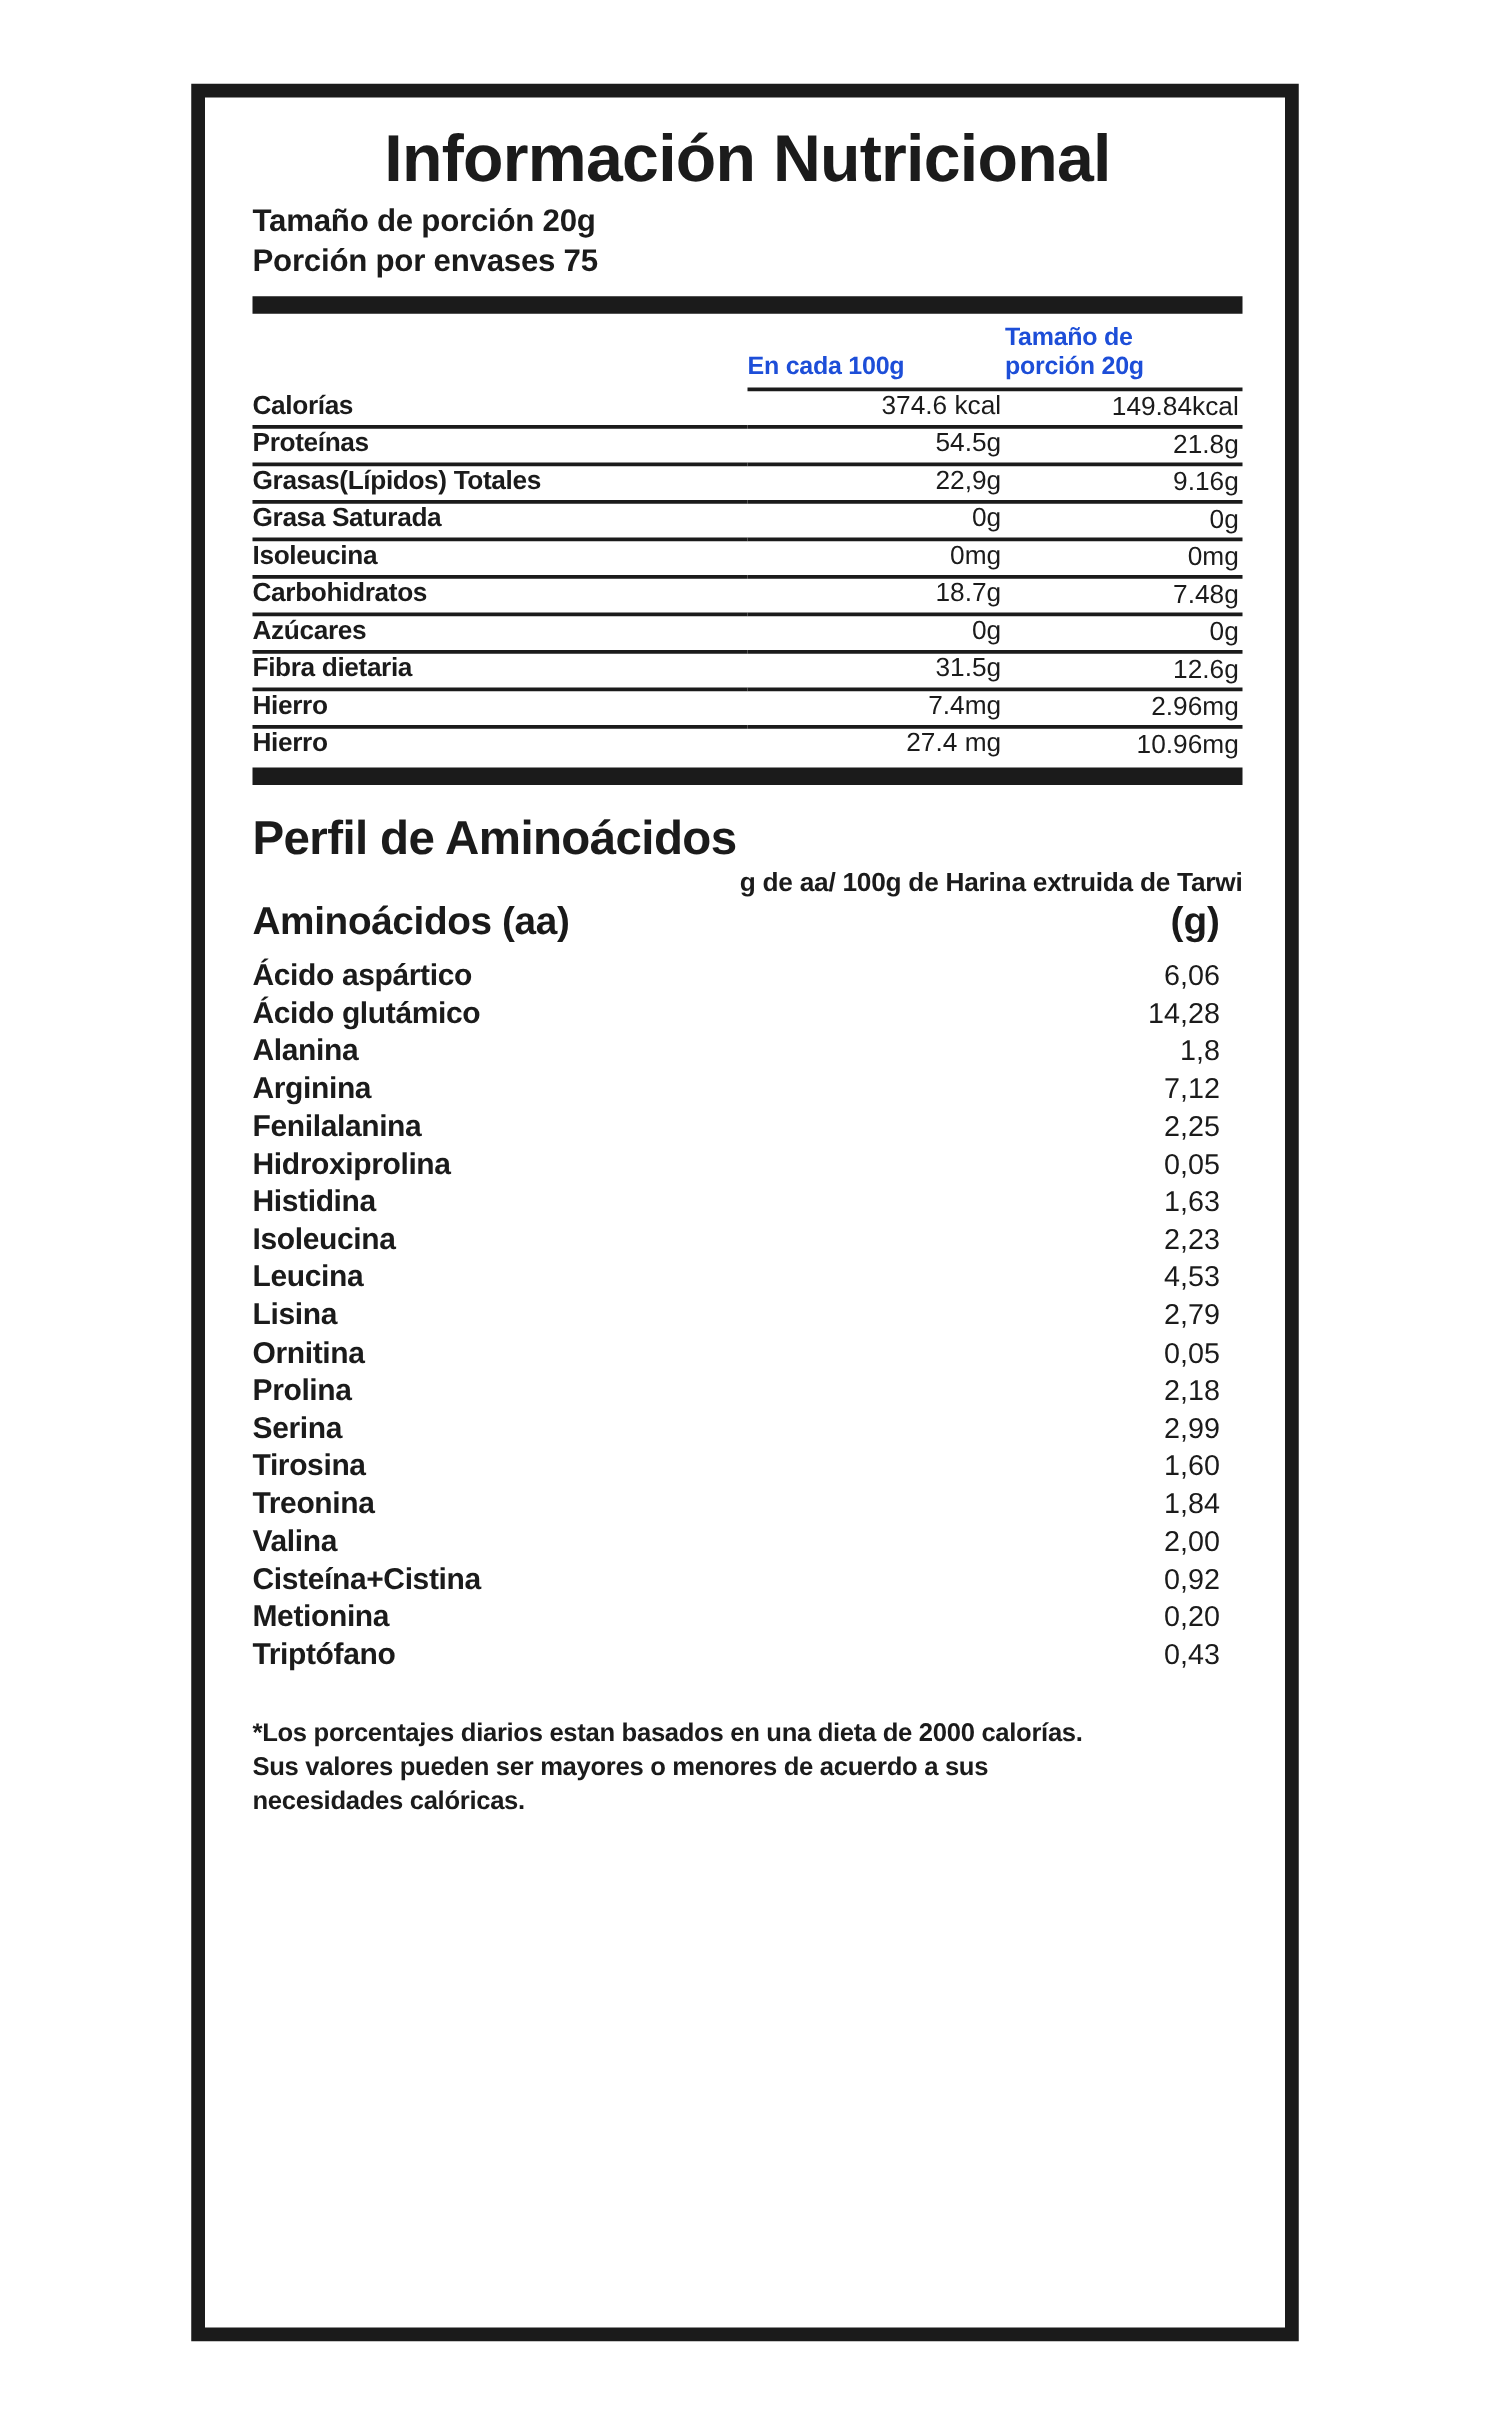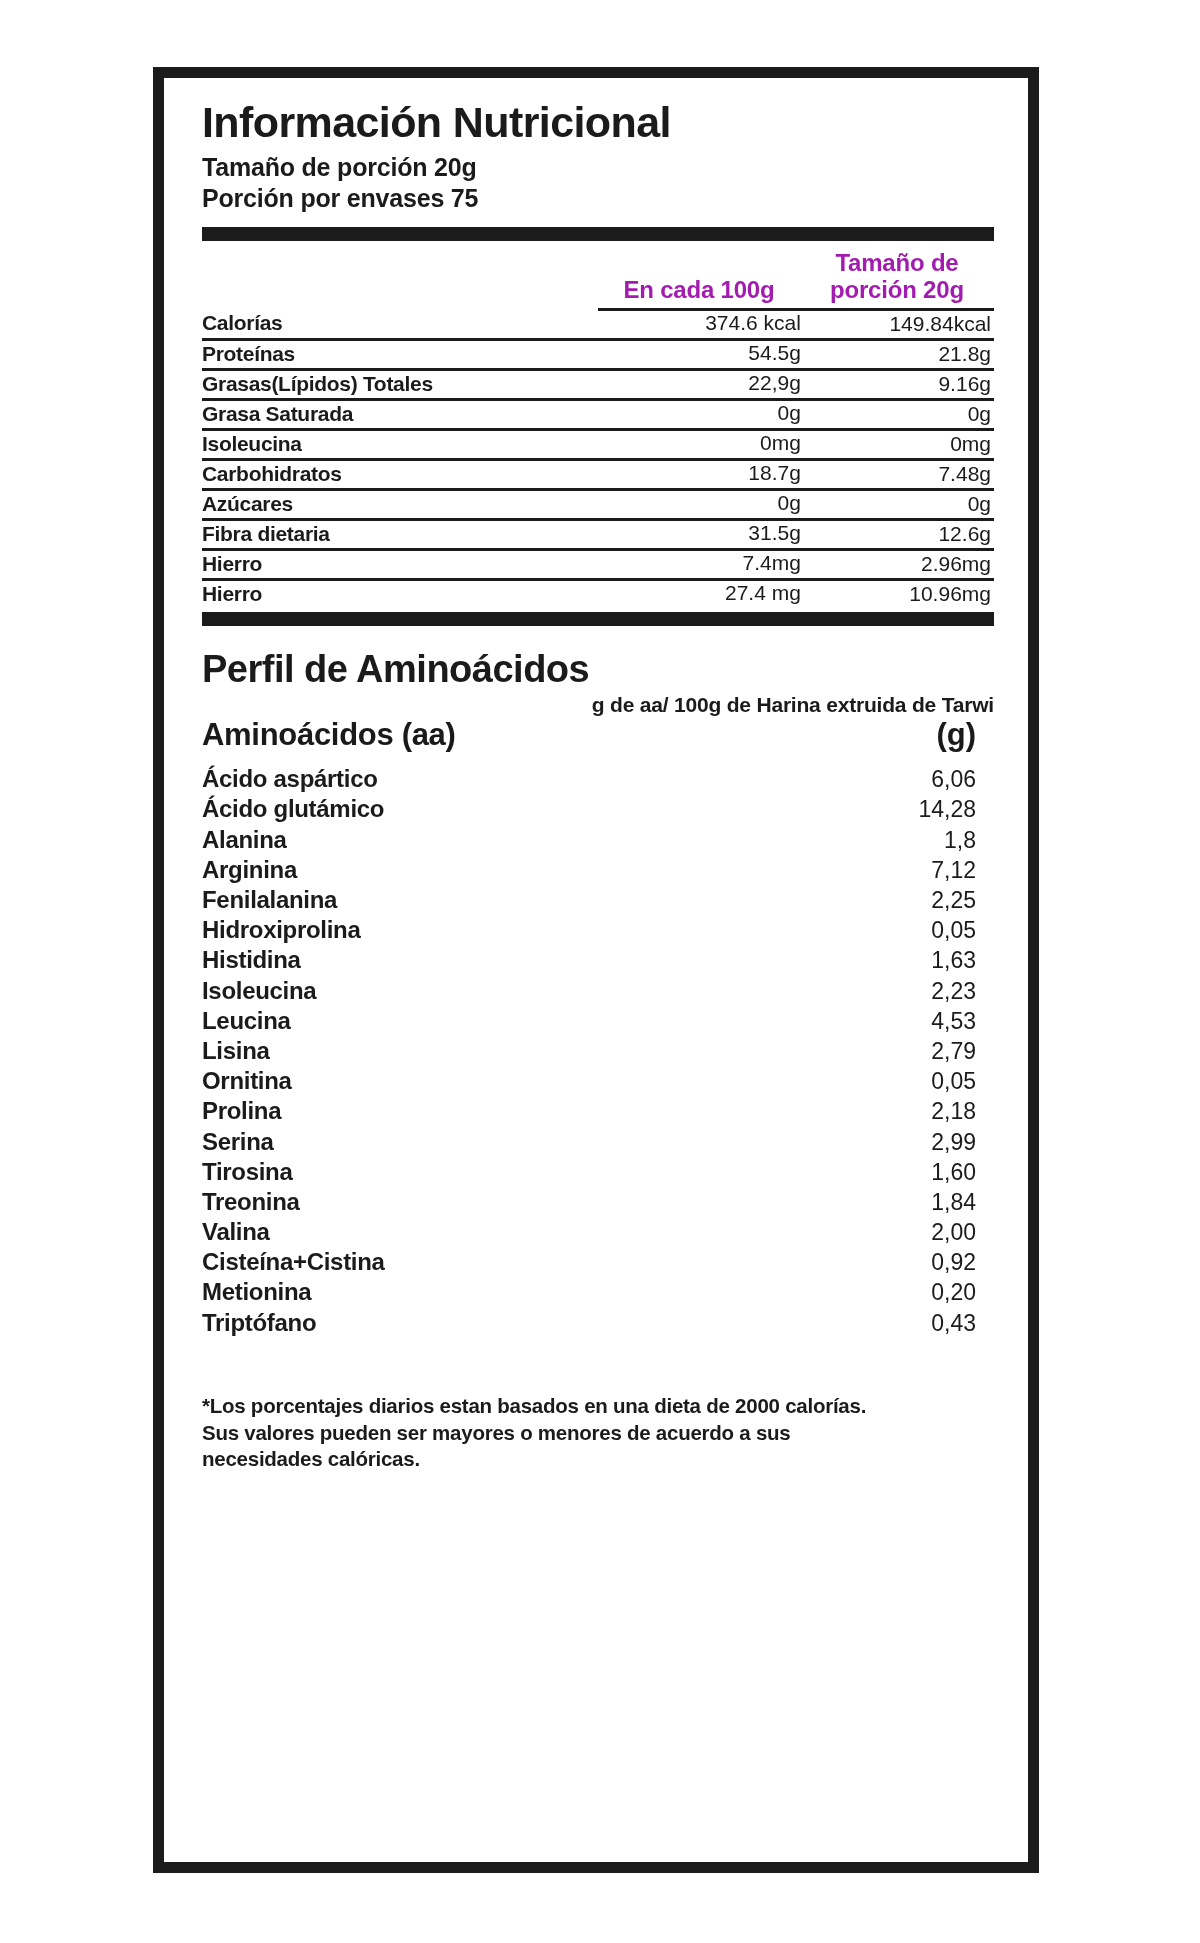--- a/index.html
+++ b/index.html
@@ -37,26 +37,27 @@
   .inner {
     position: absolute;
     left: 38px;
     top: 22px;
     right: 34px;
     bottom: 10px;
   }
 
   
   .title {
-    font-size: 43px;
+    font-size: 53px;
     font-weight: 700;
     letter-spacing: -0.6px;
     line-height: 1.06;
     margin: 0 0 6px 0;
     color: #1b1b1b;
+    text-align: center;
   }
   .subtitle {
     font-size: 25px;
     font-weight: 700;
     line-height: 1.26;
     letter-spacing: -0.2px;
     color: #1b1b1b;
   }
 
   
@@ -76,25 +77,25 @@
     width: 100%;
     border-collapse: collapse;
     table-layout: fixed;
     margin-top: 8px;
   }
   .nutri col.c-name { width: 50%; }
   .nutri col.c-100  { width: 26%; }
   .nutri col.c-serv { width: 24%; }
 
   .nutri th {
-    font-size: 24px;
-    font-weight: 700;
-    color: #a21caf;
+    font-size: 20px;
+    font-weight: 700;
+    color: #1d4ed8;
     vertical-align: bottom;
-    text-align: center;
+    text-align: left;
     padding: 0 4px 5px 0;
     line-height: 1.14;
     letter-spacing: -0.2px;
   }
   .nutri th.blank { border: none; }
 
   .nutri thead tr th {
     border-bottom: 3px solid #1b1b1b;
   }
 
@@ -173,21 +174,21 @@
   }
   .aa-val {
     font-size: 23px;
     font-weight: 400;
     color: #1b1b1b;
     padding-right: 18px;
   }
 
   
   .footnote {
-    margin-top: 54px;
+    margin-top: 34px;
     font-size: 20.5px;
     font-weight: 700;
     line-height: 1.30;
     letter-spacing: -0.25px;
     color: #1b1b1b;
     max-width: 700px;
   }
 </style>
 </head>
 <body>

